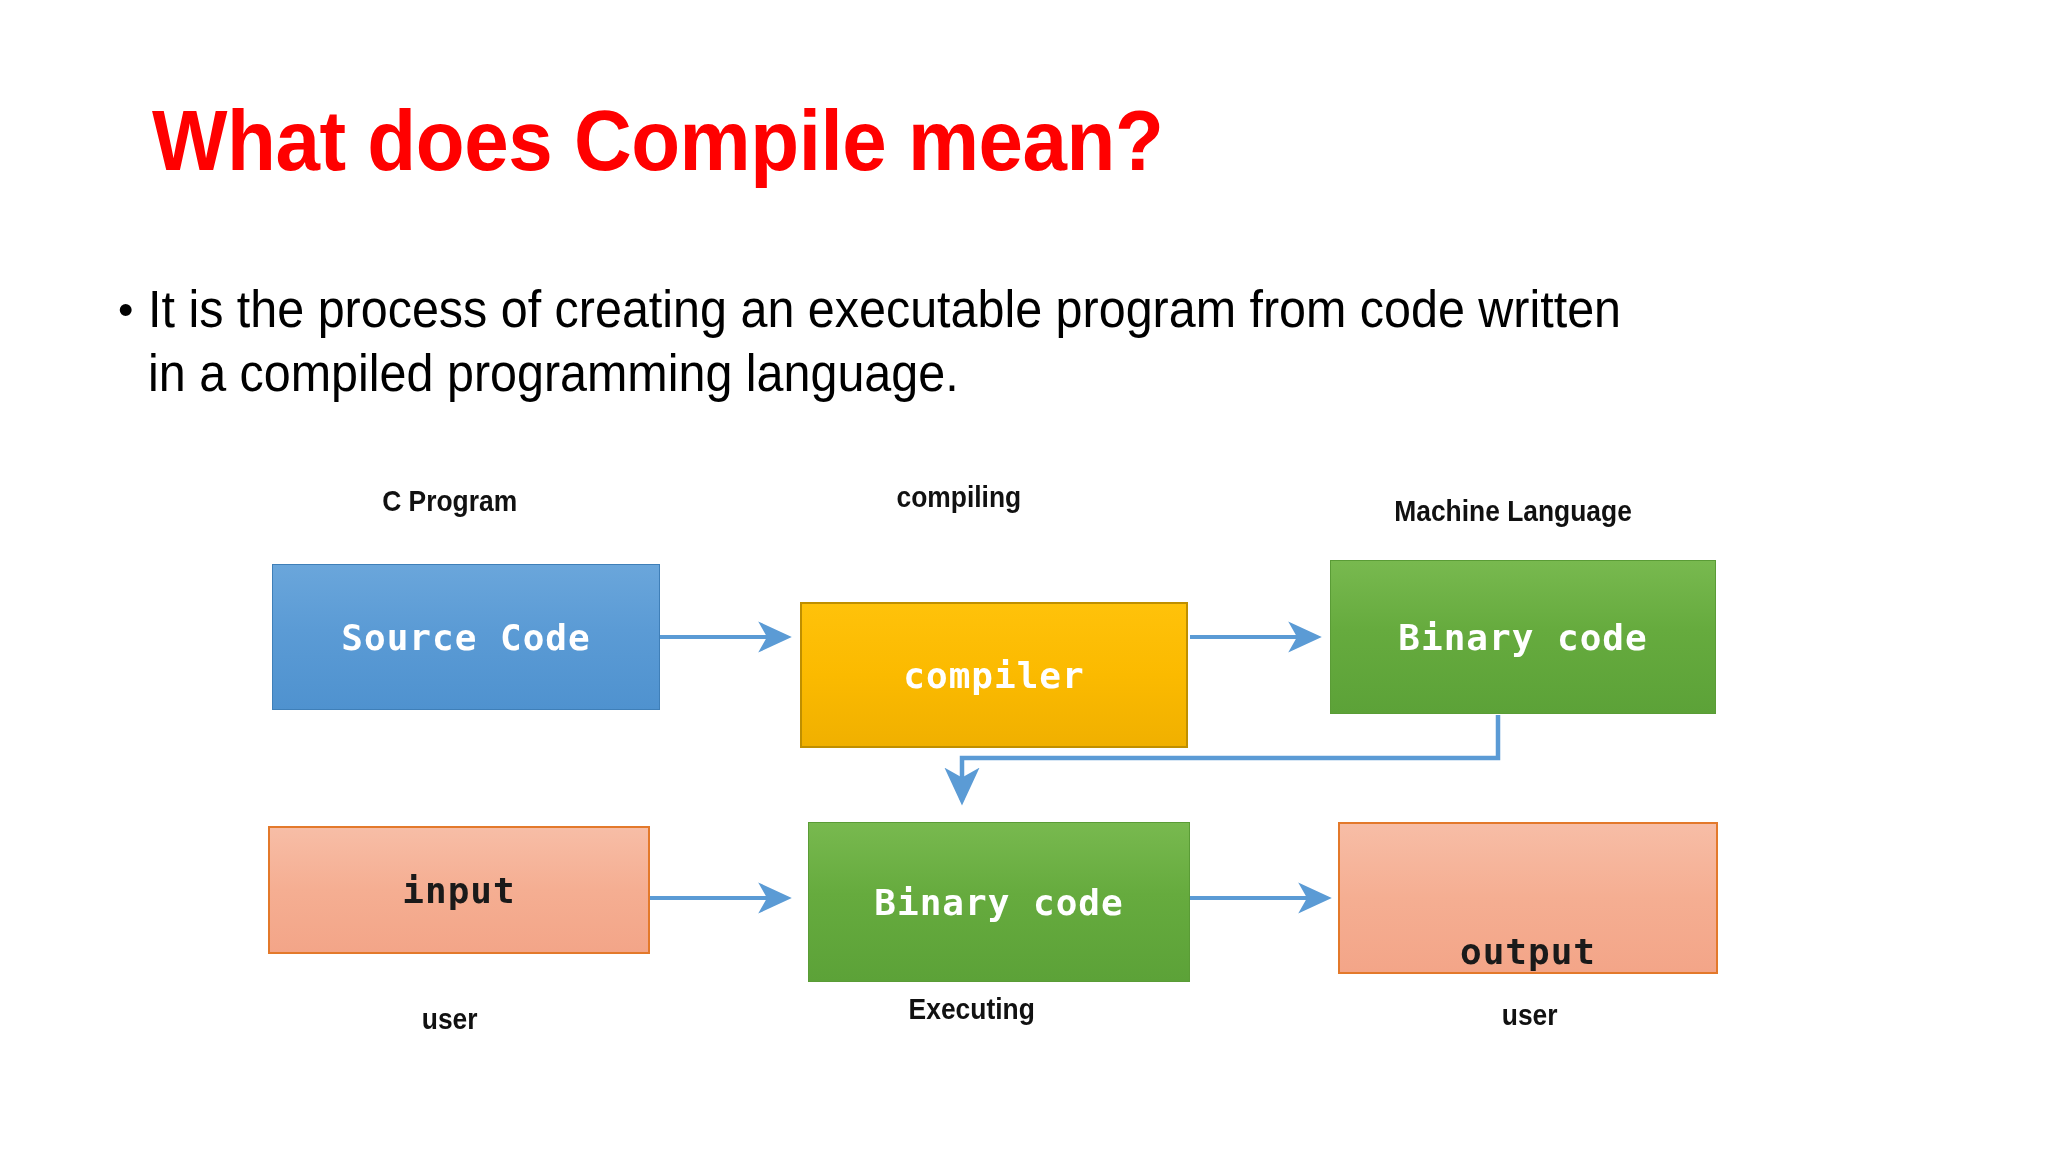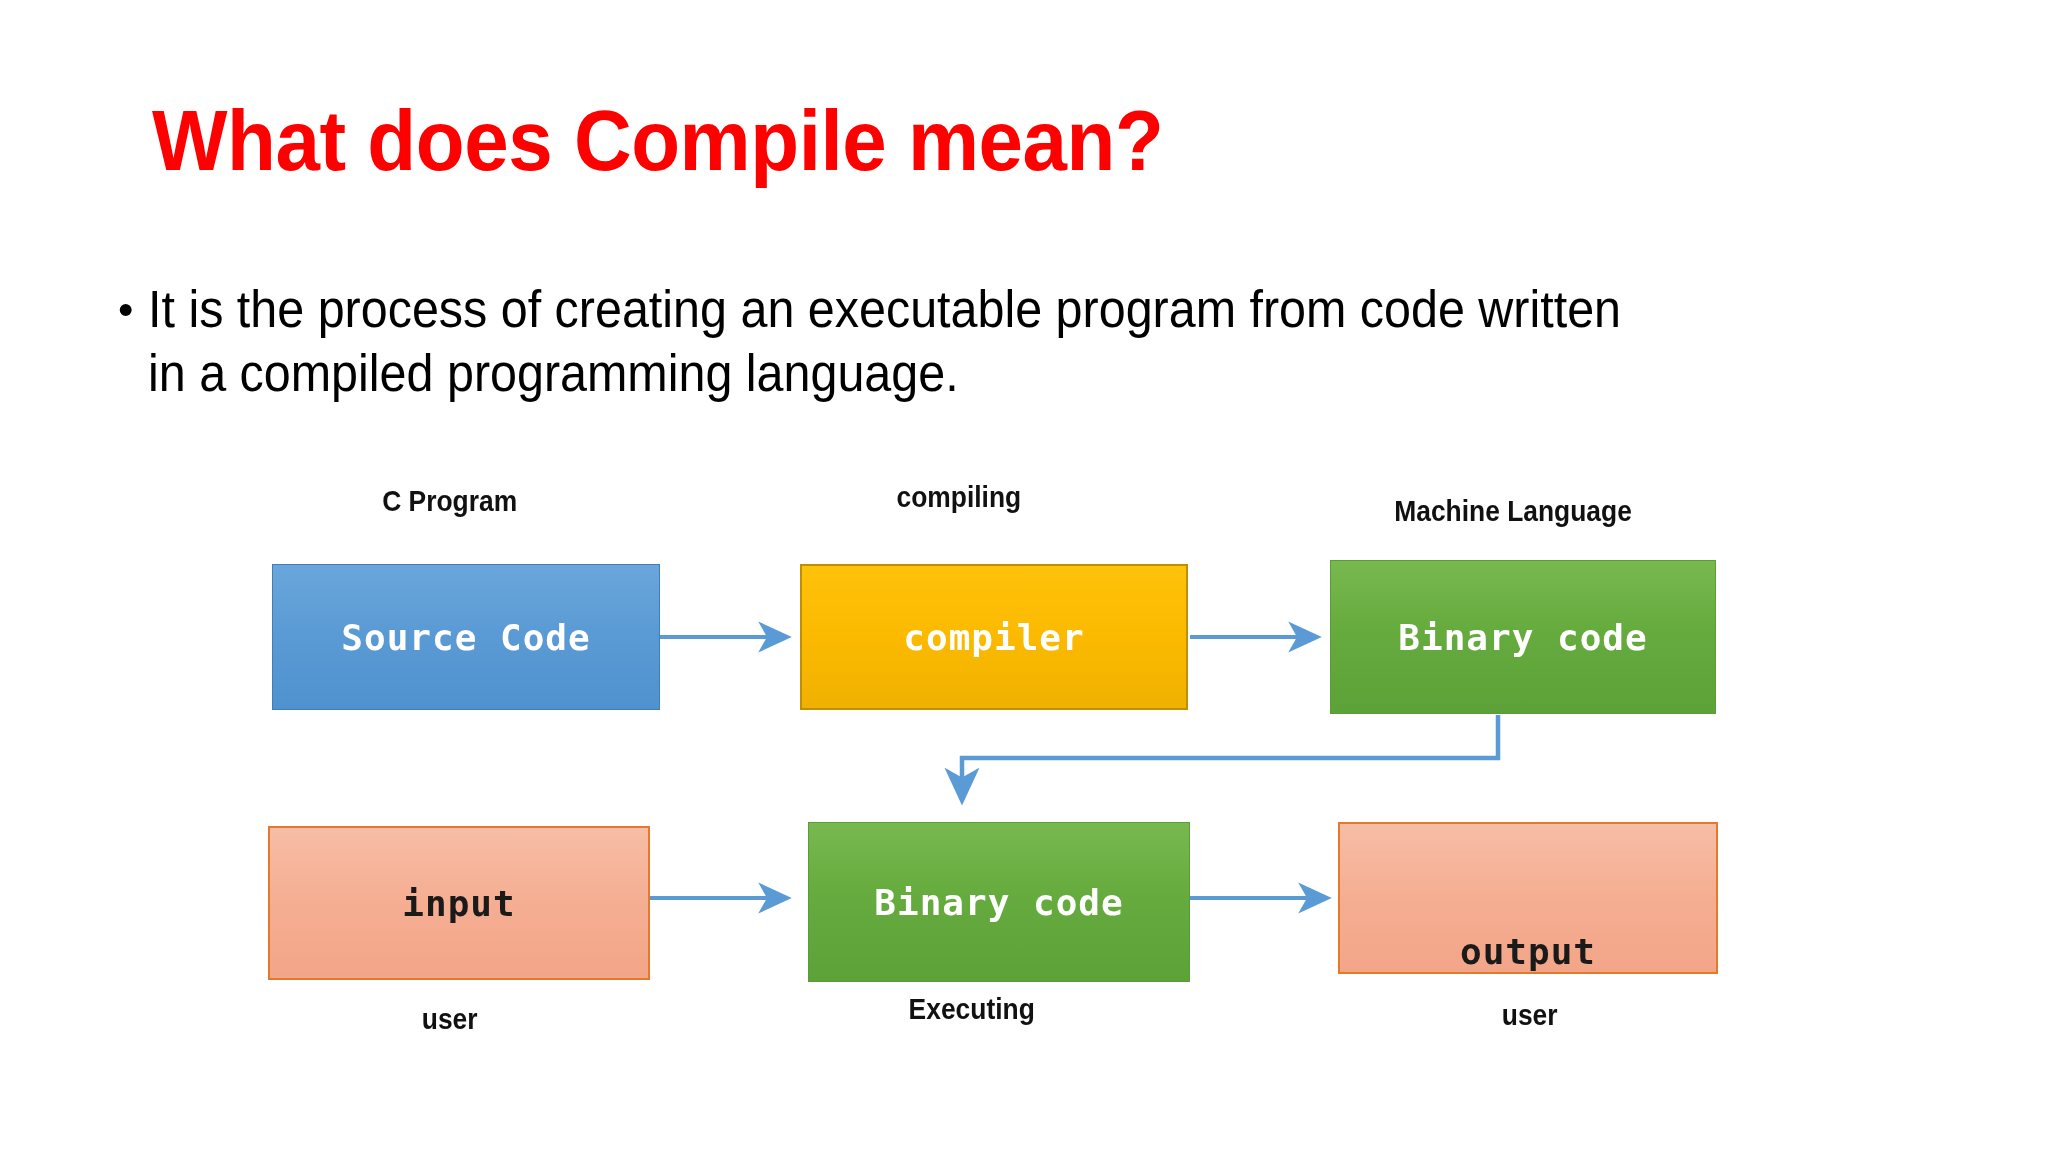--- a/index.html
+++ b/index.html
@@ -93,20 +93,21 @@
   }
   .node-blue {
     background: linear-gradient(to bottom, #6aa6db 0%, #5b9bd5 45%, #4f92cf 100%);
     border: 1px solid #3f7fb8;
     color: #ffffff;
   }
   .node-amber {
     background: linear-gradient(to bottom, #ffc20a 0%, #fbba00 50%, #f0b000 100%);
     border: 2px solid #bf8f00;
     color: #ffffff;
+    margin-top: 38px;
   }
   .node-green {
     background: linear-gradient(to bottom, #78b94f 0%, #66ab3e 45%, #5ca238 100%);
     border: 1px solid #5a9c36;
     color: #ffffff;
   }
   .node-salmon {
     background: linear-gradient(to bottom, #f7bda6 0%, #f5ae92 50%, #f3a588 100%);
     border: 2px solid #e3792b;
     color: #1a1a1a;
@@ -179,21 +180,21 @@
     </div>
 
     <div class="node node-amber" style="left:800px; top:124px; width:388px; height:146px;">
       <span>compiler</span>
     </div>
 
     <div class="node node-green" style="left:1330px; top:120px; width:386px; height:154px;">
       <span>Binary code</span>
     </div>
 
-    <div class="node node-salmon" style="left:268px; top:386px; width:382px; height:154px;">
+    <div class="node node-salmon" style="left:268px; top:386px; width:382px; height:128px;">
       <span>input</span>
     </div>
 
     <div class="node node-green" style="left:808px; top:382px; width:382px; height:160px;">
       <span>Binary code</span>
     </div>
 
     <div class="node node-salmon" style="left:1338px; top:382px; width:380px; height:152px;align-items:flex-end;">
       <span>output</span>
     </div>

